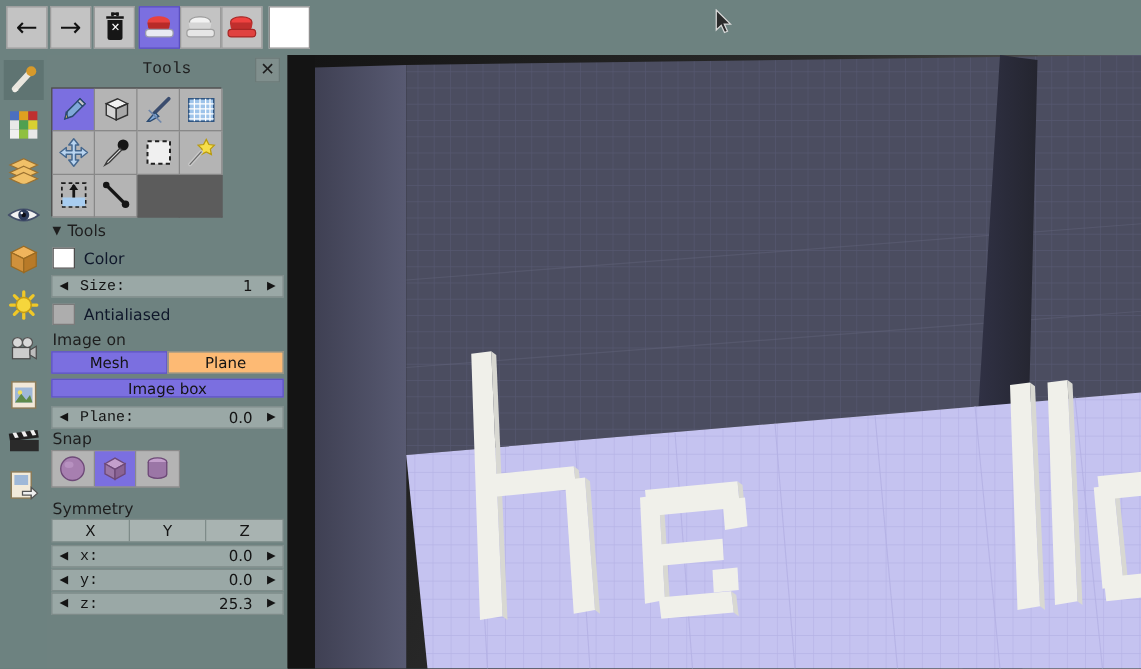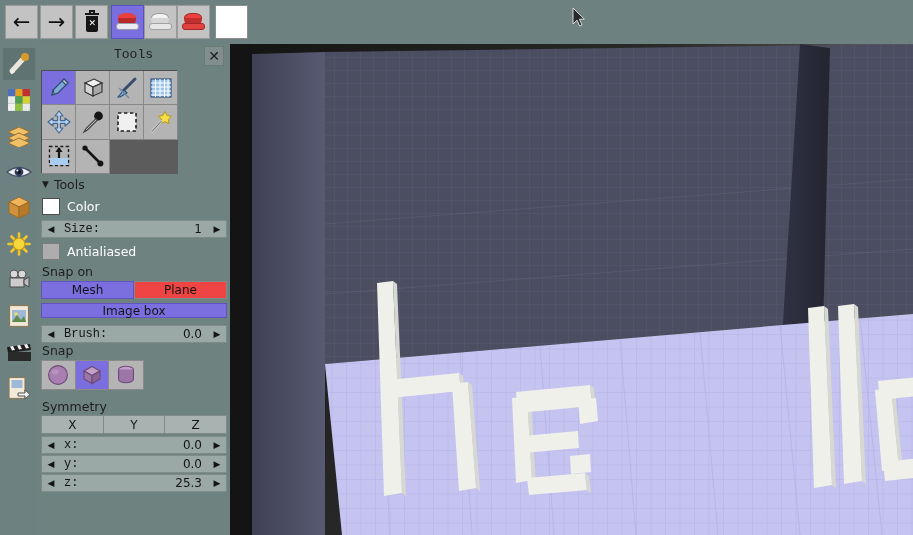--- a/index.html
+++ b/index.html
@@ -89,38 +89,38 @@
   .tool-cell.empty { background: #5c5c5c; border-right-color: #5c5c5c; border-bottom-color: #5c5c5c; cursor: default; }
 
   
   .sect { position: absolute; left: 5px; font-size: 12.5px; color: #1e1e1e; }
   .tri { display: inline-block; margin-right: 5px; font-size: 9px; vertical-align: 2px; }
 
   
   .crow { position: absolute; display: flex; align-items: center; gap: 7px; }
   .cswatch { width: 18px; height: 17px; background: #fff; border: 1px solid #4c4c4c; cursor: pointer; }
   .cbox { width: 18px; height: 17px; background: #adadad; border: 1px solid #7b7b7b; cursor: pointer; }
-  .clabel { font-size: 12.5px; color: #ffffff; }
+  .clabel { font-size: 12.5px; color: #0f172a; }
 
   
   .spin {
     position: absolute; left: 4px; width: 186px; height: 18px;
     background: #9aa8a6; border: 1px solid #7e8b89;
     display: flex; align-items: center; cursor: pointer;
   }
   .spin .lft, .spin .rgt { width: 18px; text-align: center; font-size: 9px; color: #141414; }
   .spin .nm { flex: 0 0 auto; padding-left: 4px; font-size: 12px; color: #141414; font-family: Liberation Mono, monospace; }
   .spin .vl { flex: 1; text-align: right; padding-right: 6px; font-size: 12px; color: #141414; }
 
   
   .seg-row { position: absolute; left: 4px; width: 186px; height: 18px; display: flex; }
   .seg {
     flex: 1; display: flex; align-items: center; justify-content: center;
     font-size: 12px; color: #141414; border: 1px solid #7e8b89; cursor: pointer;
-    background: #ef4444;
+    background: #fdba74;
   }
   .seg.on { background: #7b6fe0; border-color: #5f54c2; }
   .wide-btn {
     position: absolute; left: 4px; width: 186px; height: 15px;
     background: #7b6fe0; border: 1px solid #5f54c2;
     display: flex; align-items: center; justify-content: center;
     font-size: 12px; color: #141414; cursor: pointer;
   }
 
   
@@ -424,32 +424,32 @@
       <span class="nm">Size:</span>
       <span class="vl">1</span>
       <span class="rgt">▶</span>
     </div>
 
     <div class="crow" style="left:5px; top:199px;">
       <span class="cbox"></span>
       <span class="clabel">Antialiased</span>
     </div>
 
-    <div class="sect" style="top:220px;">Snap on</div>
+    <div class="sect" style="top:220px;">Image on</div>
 
     <div class="seg-row" style="top:237px;">
       <span class="seg on">Mesh</span>
       <span class="seg">Plane</span>
     </div>
 
     <div class="wide-btn" style="top:259px;">Image box</div>
 
     <div class="spin" style="top:281px;">
       <span class="lft">◀</span>
-      <span class="nm">Brush:</span>
+      <span class="nm">Plane:</span>
       <span class="vl">0.0</span>
       <span class="rgt">▶</span>
     </div>
 
     <div class="sect" style="top:299px;">Snap</div>
 
     <div id="shape-row" style="top:316px;">
       <span class="shape-cell">
         <svg width="24" height="24" viewBox="0 0 24 24">
           <circle cx="12" cy="12" r="9.4" fill="#a77fb0" stroke="#6e4a78" stroke-width="1.1"></circle>

